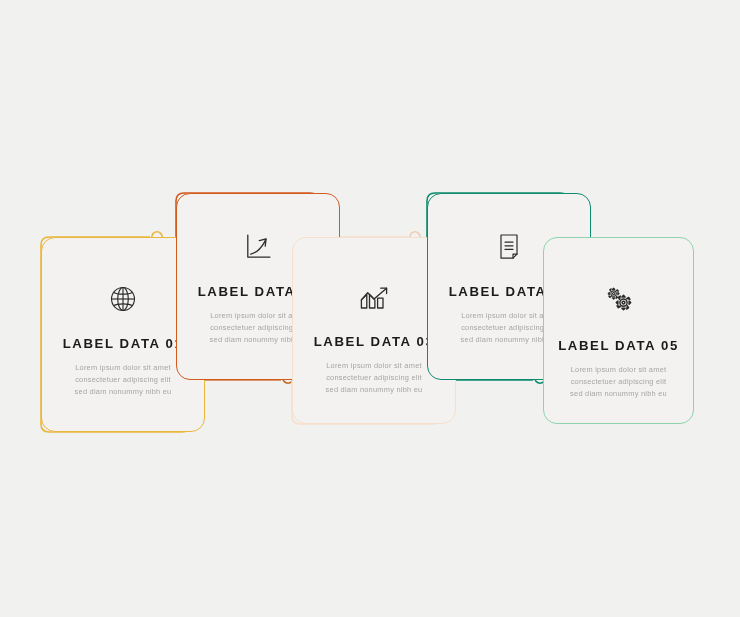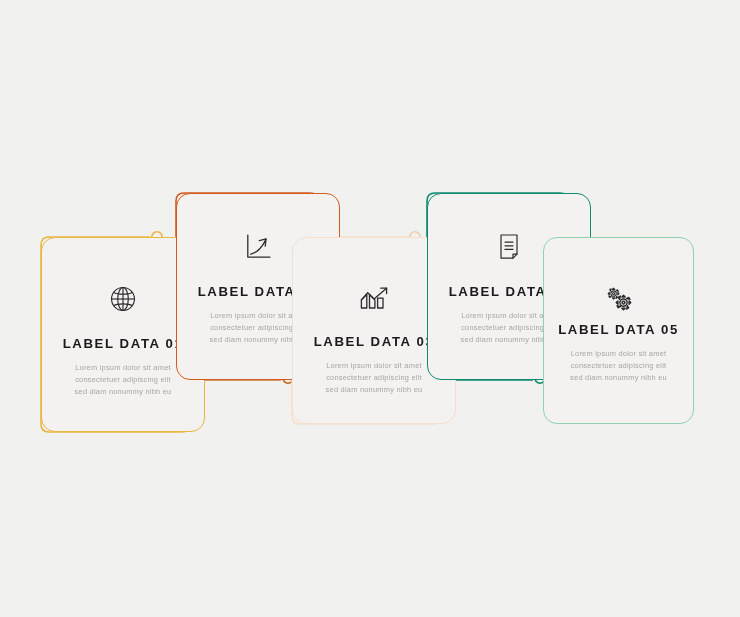--- a/index.html
+++ b/index.html
@@ -51,21 +51,21 @@
   .c2 .card-icon{margin-top:30px;}
   .c2 .card-title{margin-top:14px;}
   .c2 .card-body{margin-top:11px;}
   .c3 .card-icon{margin-top:38px;}
   .c3 .card-title{margin-top:12px;}
   .c3 .card-body{margin-top:11px;}
   .c4 .card-icon{margin-top:30px;}
   .c4 .card-title{margin-top:14px;}
   .c4 .card-body{margin-top:11px;}
   .c5 .card-icon{margin-top:38px;}
-  .c5 .card-title{margin-top:0;}
+  .c5 .card-title{margin-top:16px;}
   .c5 .card-body{margin-top:11px;}
 </style>
 </head>
 <body>
 
 <div id="stage">
 
   <svg id="connectors" viewBox="0 0 740 617" xmlns="http://www.w3.org/2000/svg">
 
     <path d="M41,300 L41,245 Q41,237 49,237 L150,237" fill="none" stroke="#e9b63f" stroke-width="1.6"></path>

